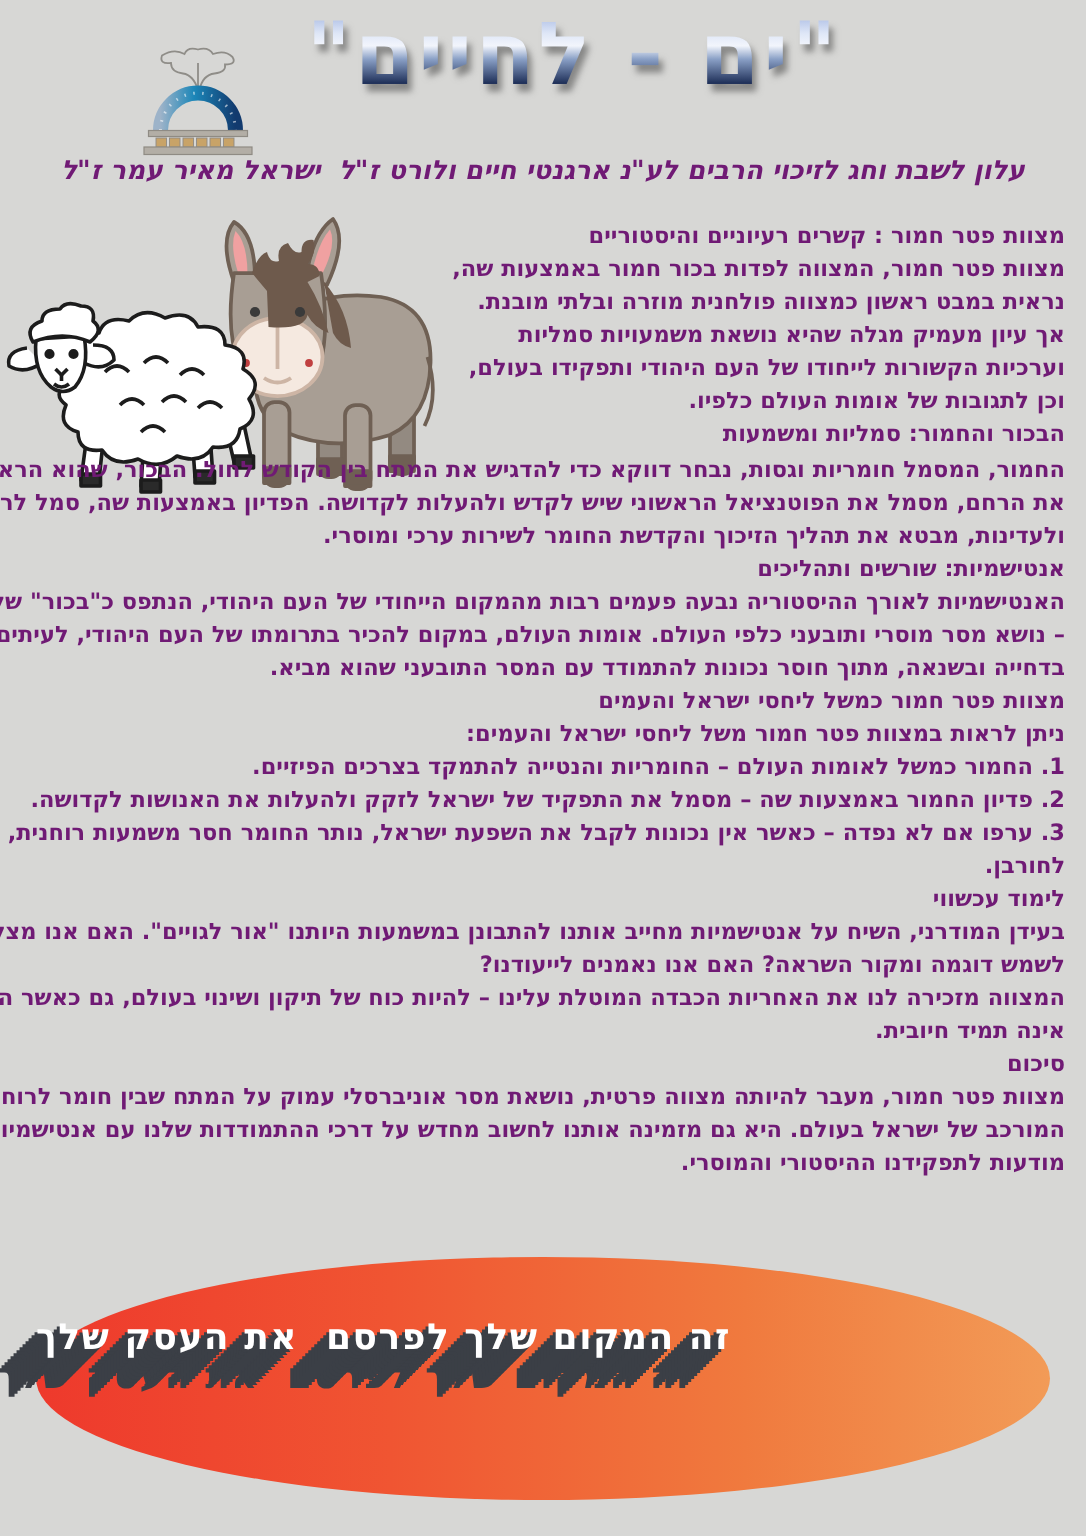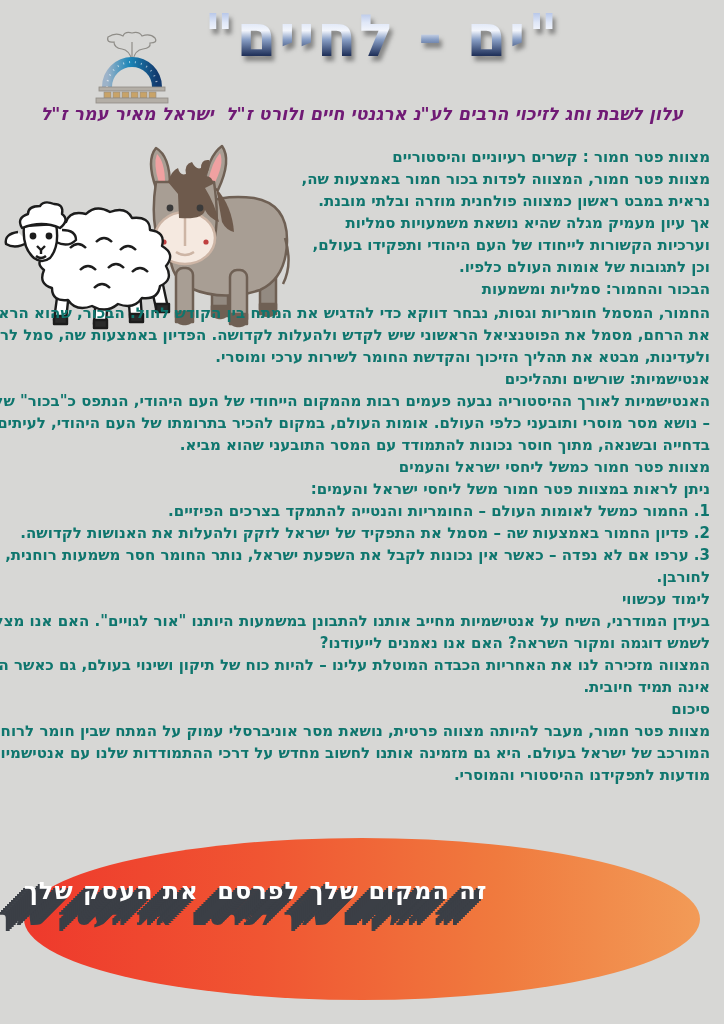--- a/index.html
+++ b/index.html
@@ -17,21 +17,21 @@
     -webkit-background-clip:text;background-clip:text;color:transparent;
     filter:drop-shadow(3px 5px 2px rgba(70,70,70,.55));
     white-space:pre;
   }
   .subtitle{
     position:absolute;top:104px;left:0;right:0;text-align:center;
     font-weight:700;font-style:italic;font-size:17.5px;color:#701a75;
     white-space:pre;
   }
   .bodytext{
-    font-weight:700;font-size:15px;line-height:22px;color:#0f766e;
+    font-weight:700;font-size:15px;line-height:22px;color:#701a75;
     text-align:right;white-space:pre;
   }
   .wrap-zone{position:absolute;top:146px;right:14px;width:696px;display:flex;}
   .intro-col{flex:1 1 auto;}
   .pics{flex:0 0 340px;position:relative;height:180px;}
   .donkey{position:absolute;left:150px;top:-4px;width:182px;height:188px;}
   .sheep{position:absolute;left:38px;top:40px;width:182px;height:146px;}
   .main-col{position:absolute;top:302px;right:14px;width:696px;}
   .ad-ellipse{
     position:absolute;left:24px;top:838px;width:676px;height:162px;

